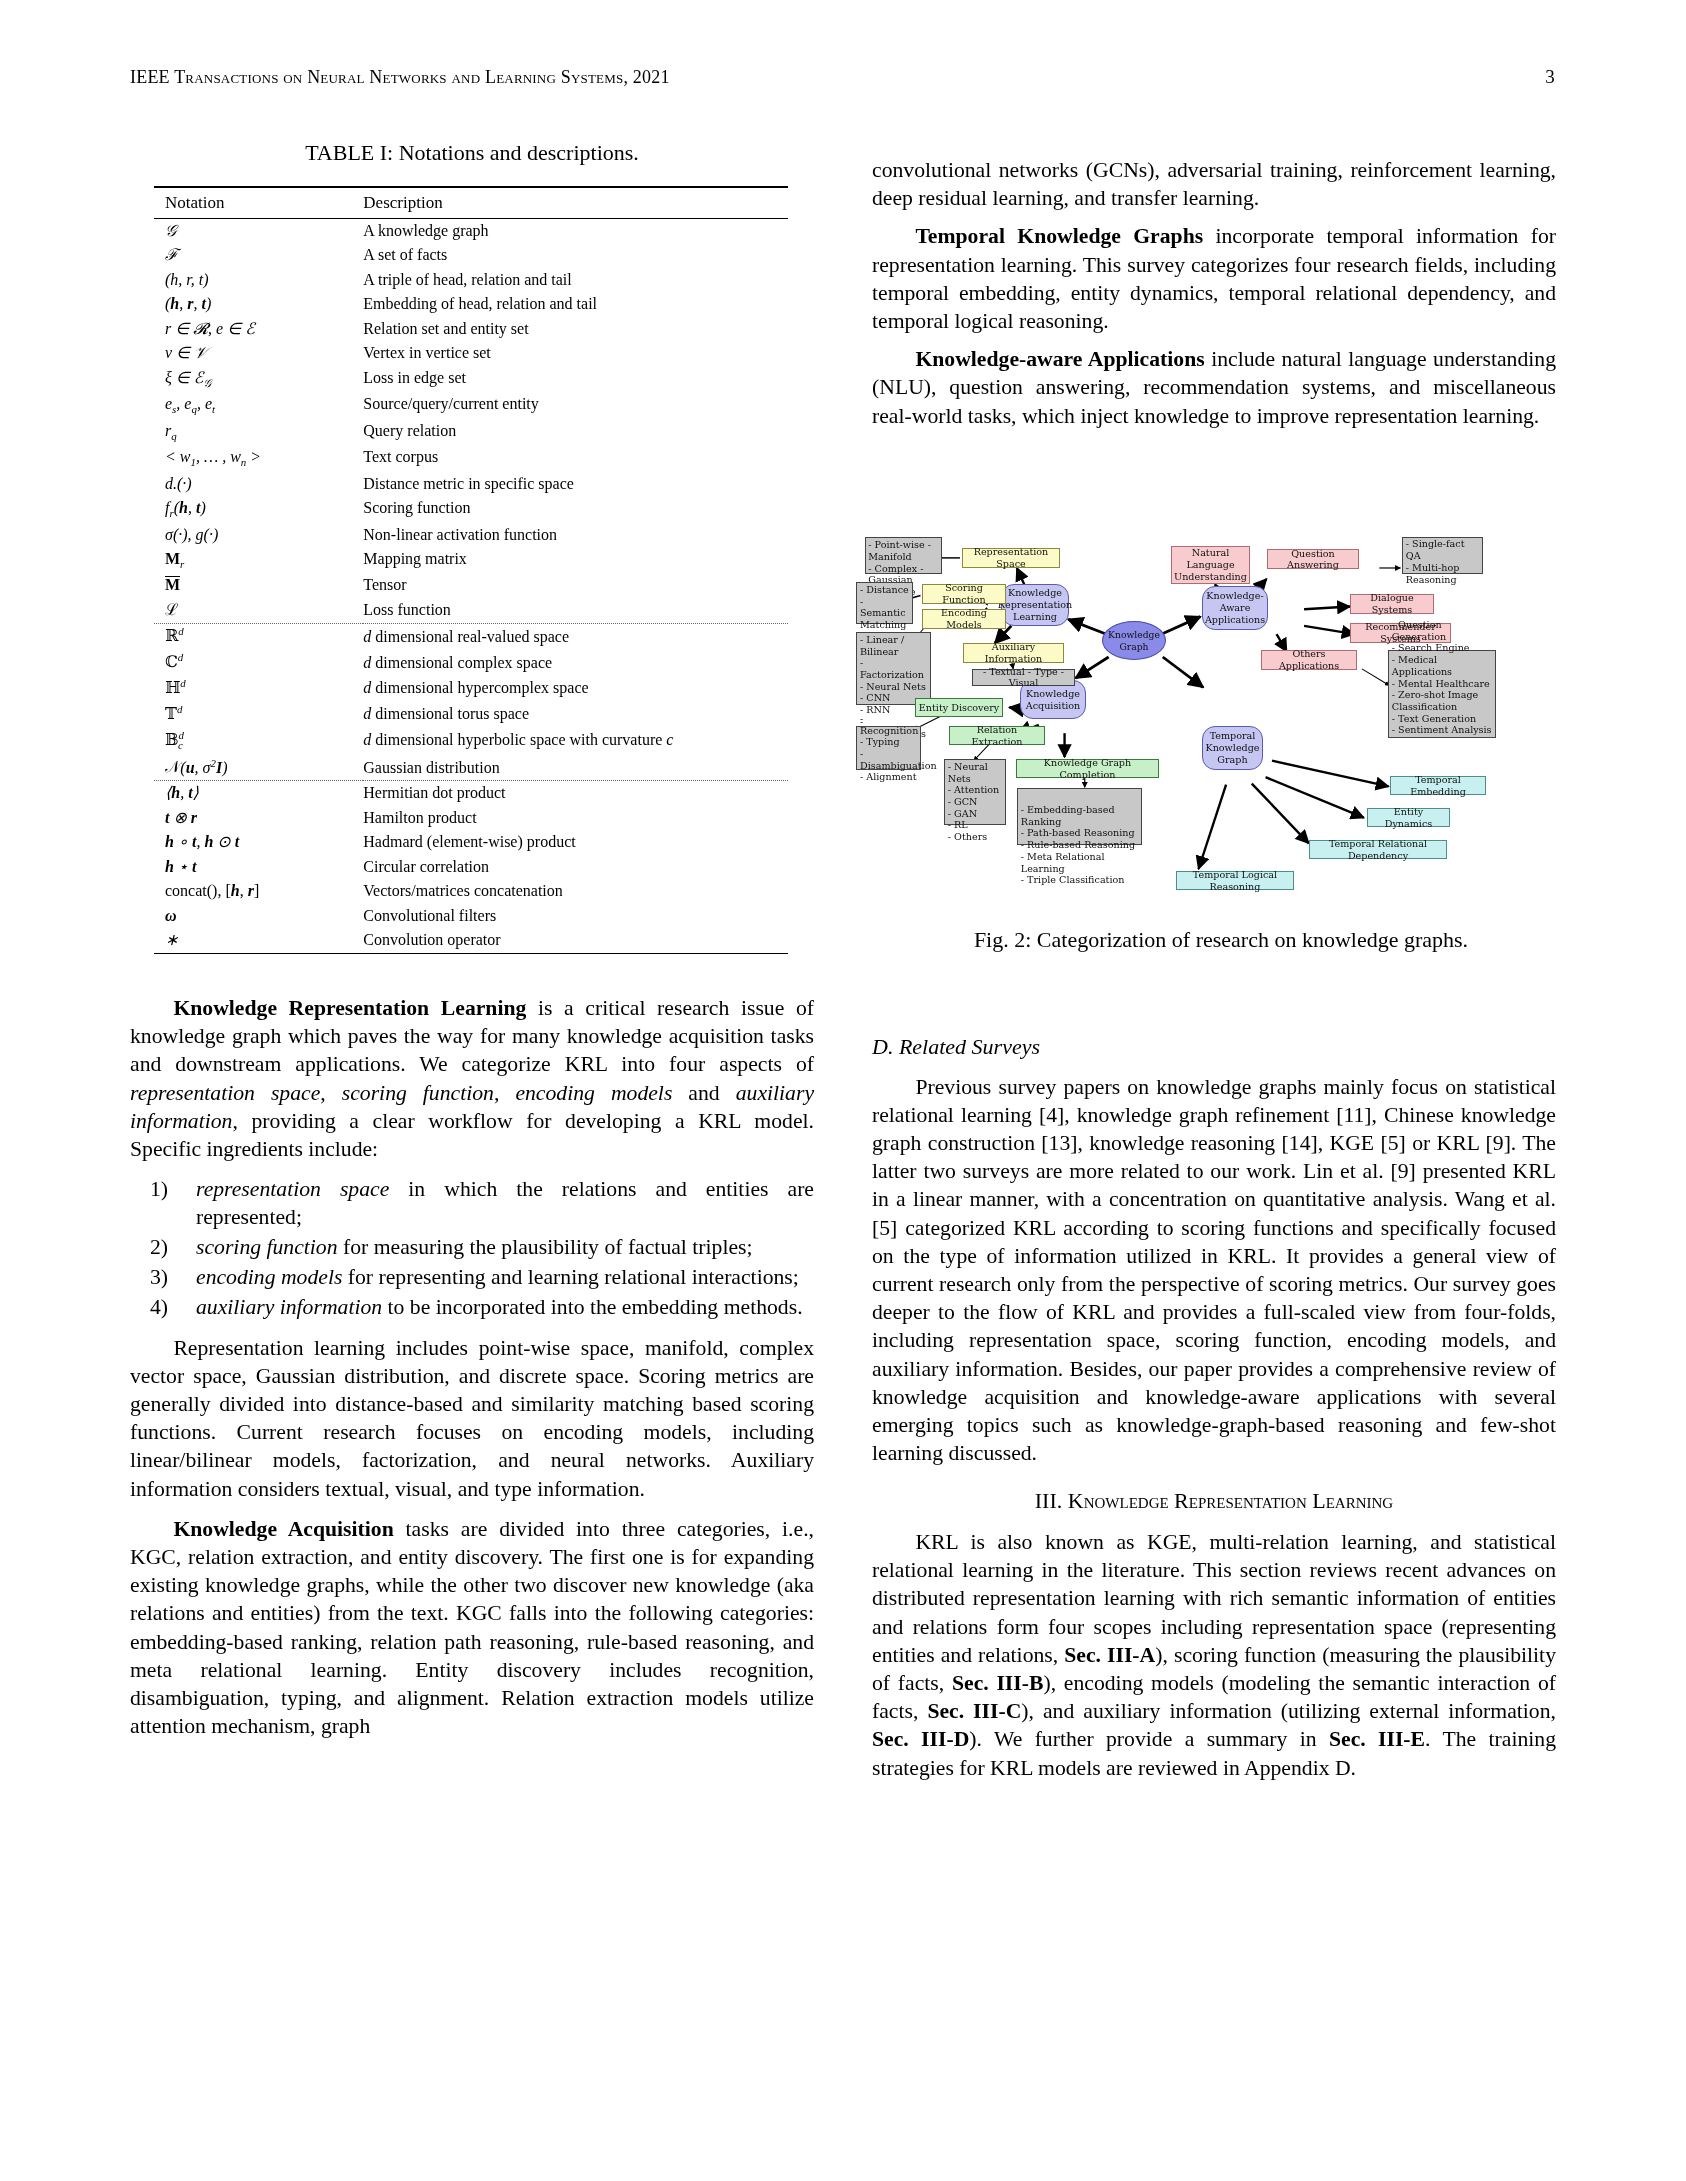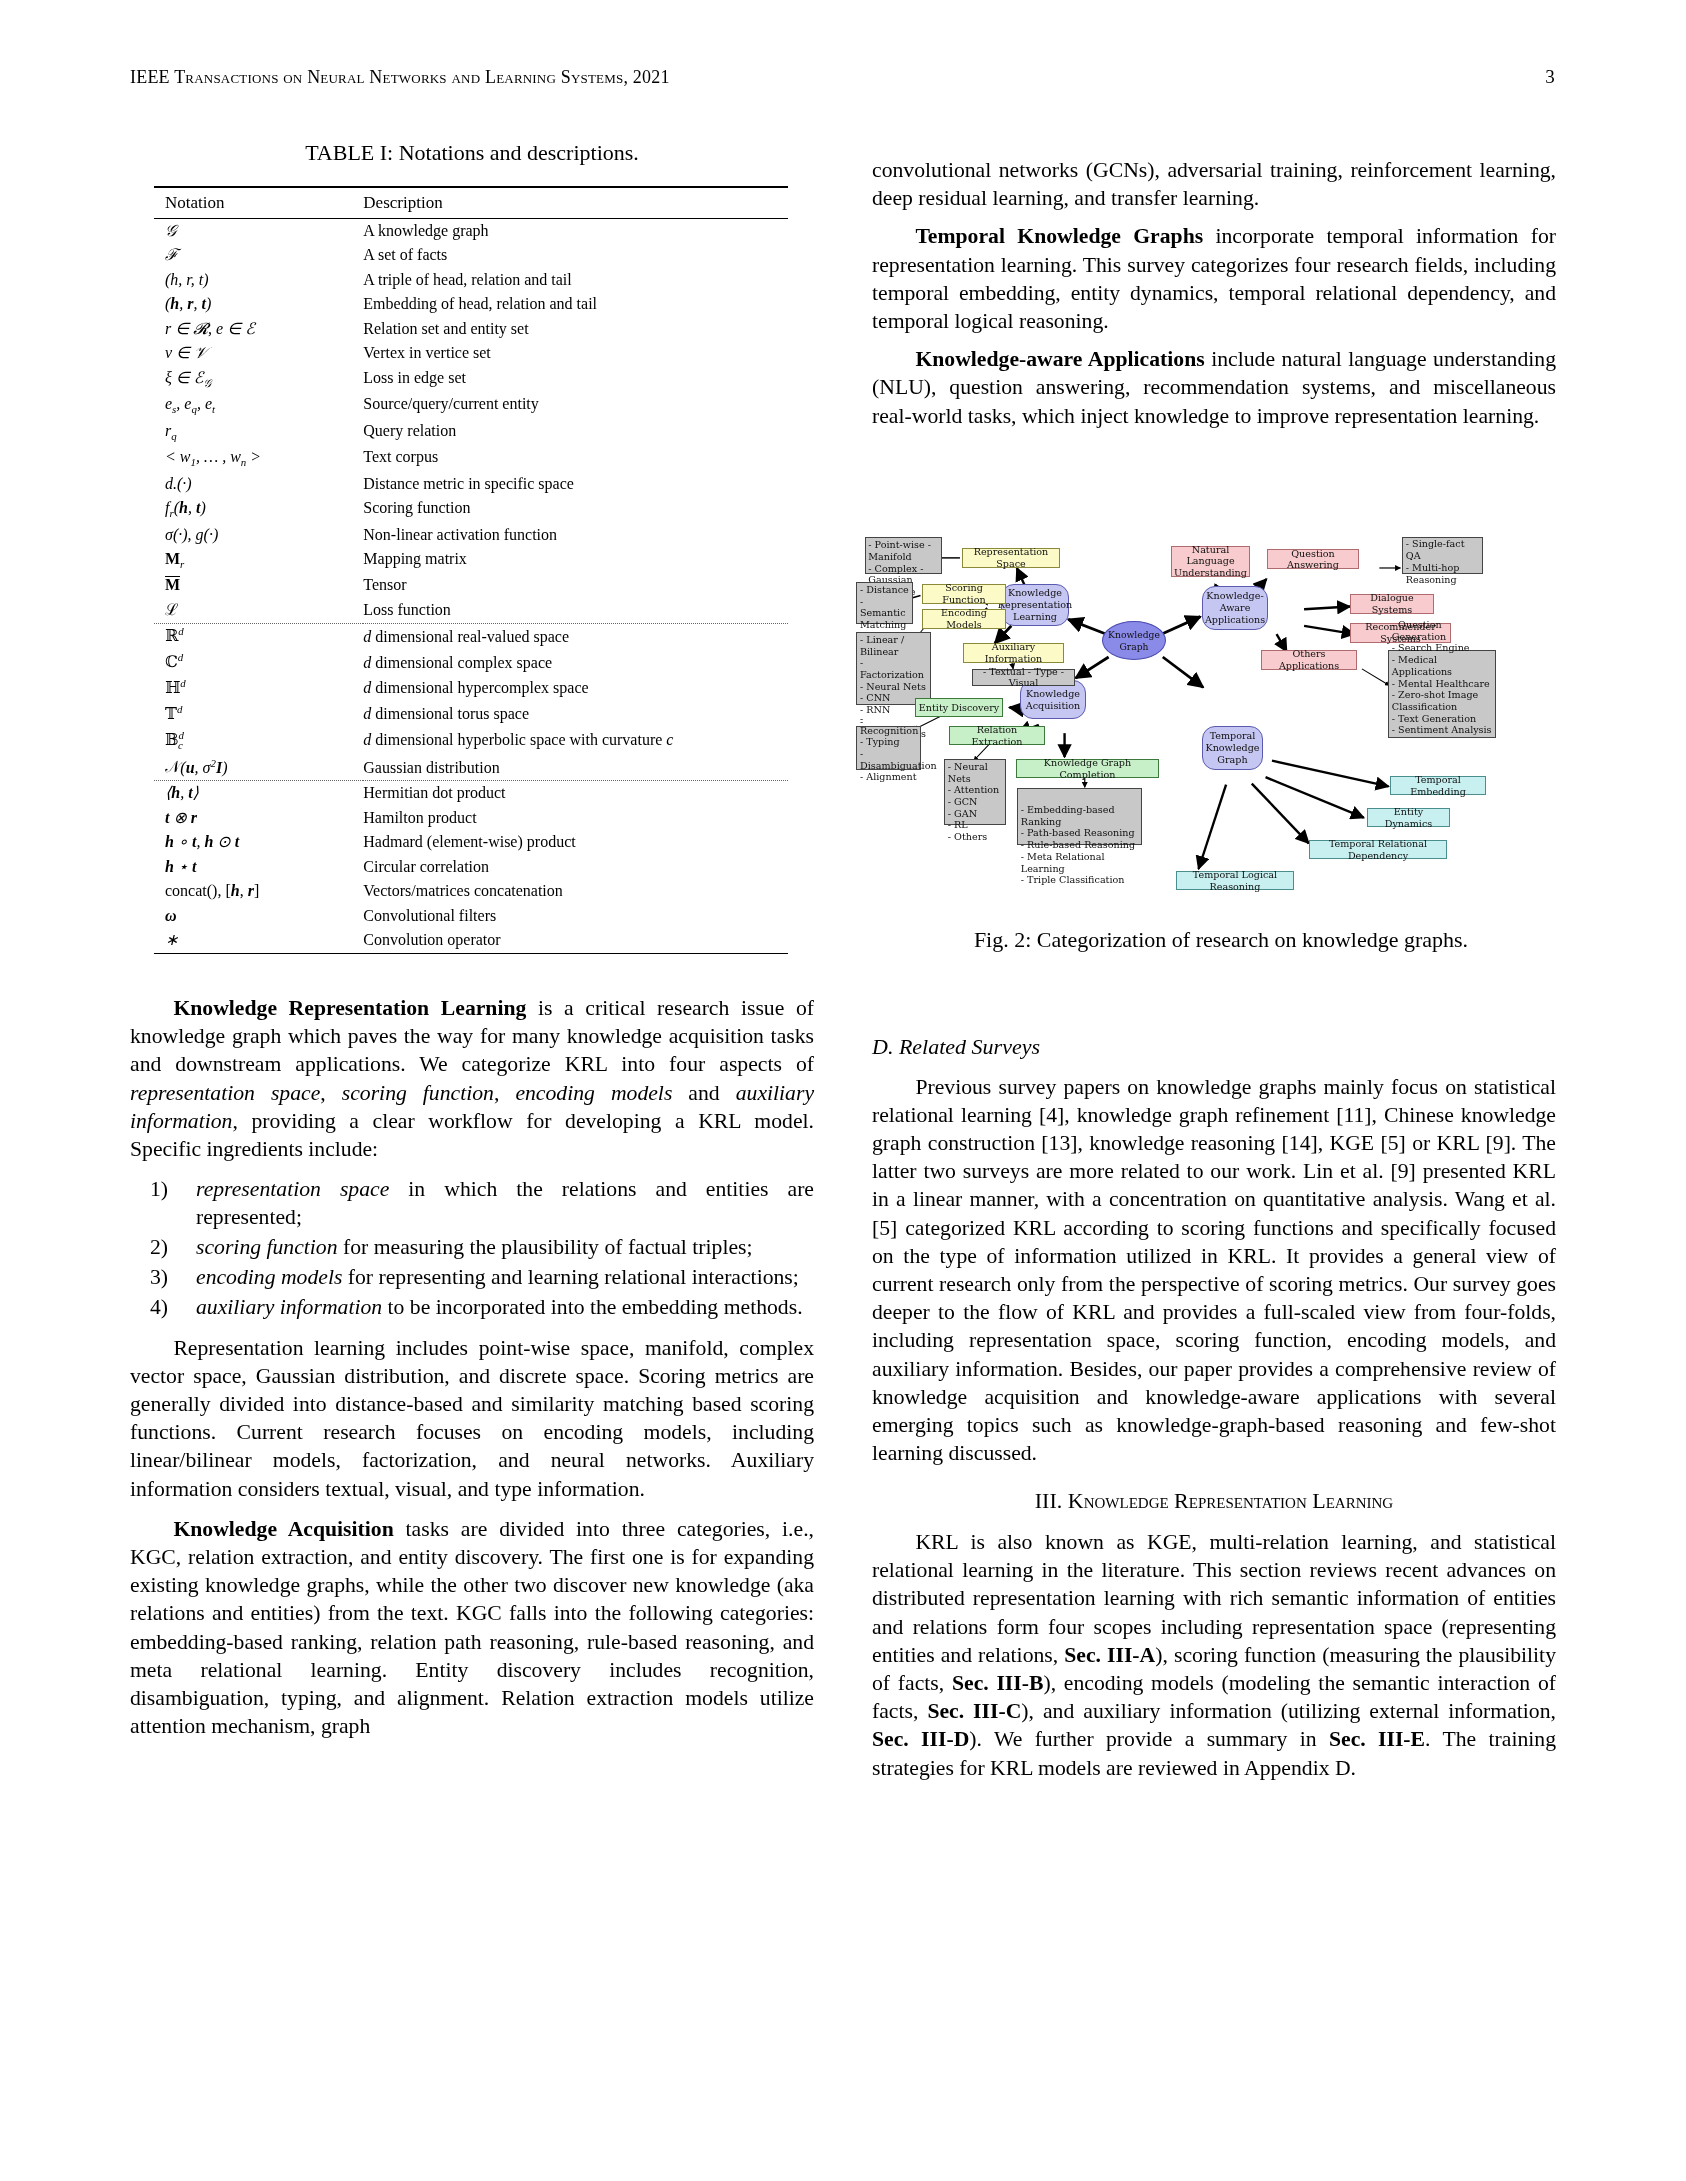--- a/index.html
+++ b/index.html
@@ -445,21 +445,21 @@
 - Others</span>
     </div>
     <div class="fignode n-grey" style="left:158px; top:257px; width:125px; height:57px; align-items:flex-start; padding-top:15px;">
       <span class="lines" style="white-space:pre-line;">- Embedding-based Ranking
 - Path-based Reasoning
 - Rule-based Reasoning
 - Meta Relational Learning
 - Triple Classification</span>
     </div>
 
-    <div class="fignode n-pink" style="left:312px; top:14.7px; width:79px; height:31px;">
+    <div class="fignode n-pink" style="left:312px; top:14.7px; width:79px; height:38px;">
       <span>Natural Language Understanding</span>
     </div>
     <div class="fignode n-pink" style="left:408px; top:18.4px; width:92px; height:20px;">
       <span>Question Answering</span>
     </div>
     <div class="fignode n-pink" style="left:491px; top:63px; width:84px; height:20px;">
       <span>Dialogue Systems</span>
     </div>
     <div class="fignode n-pink" style="left:491px; top:92px; width:101px; height:20px;">
       <span>Recommender Systems</span>

